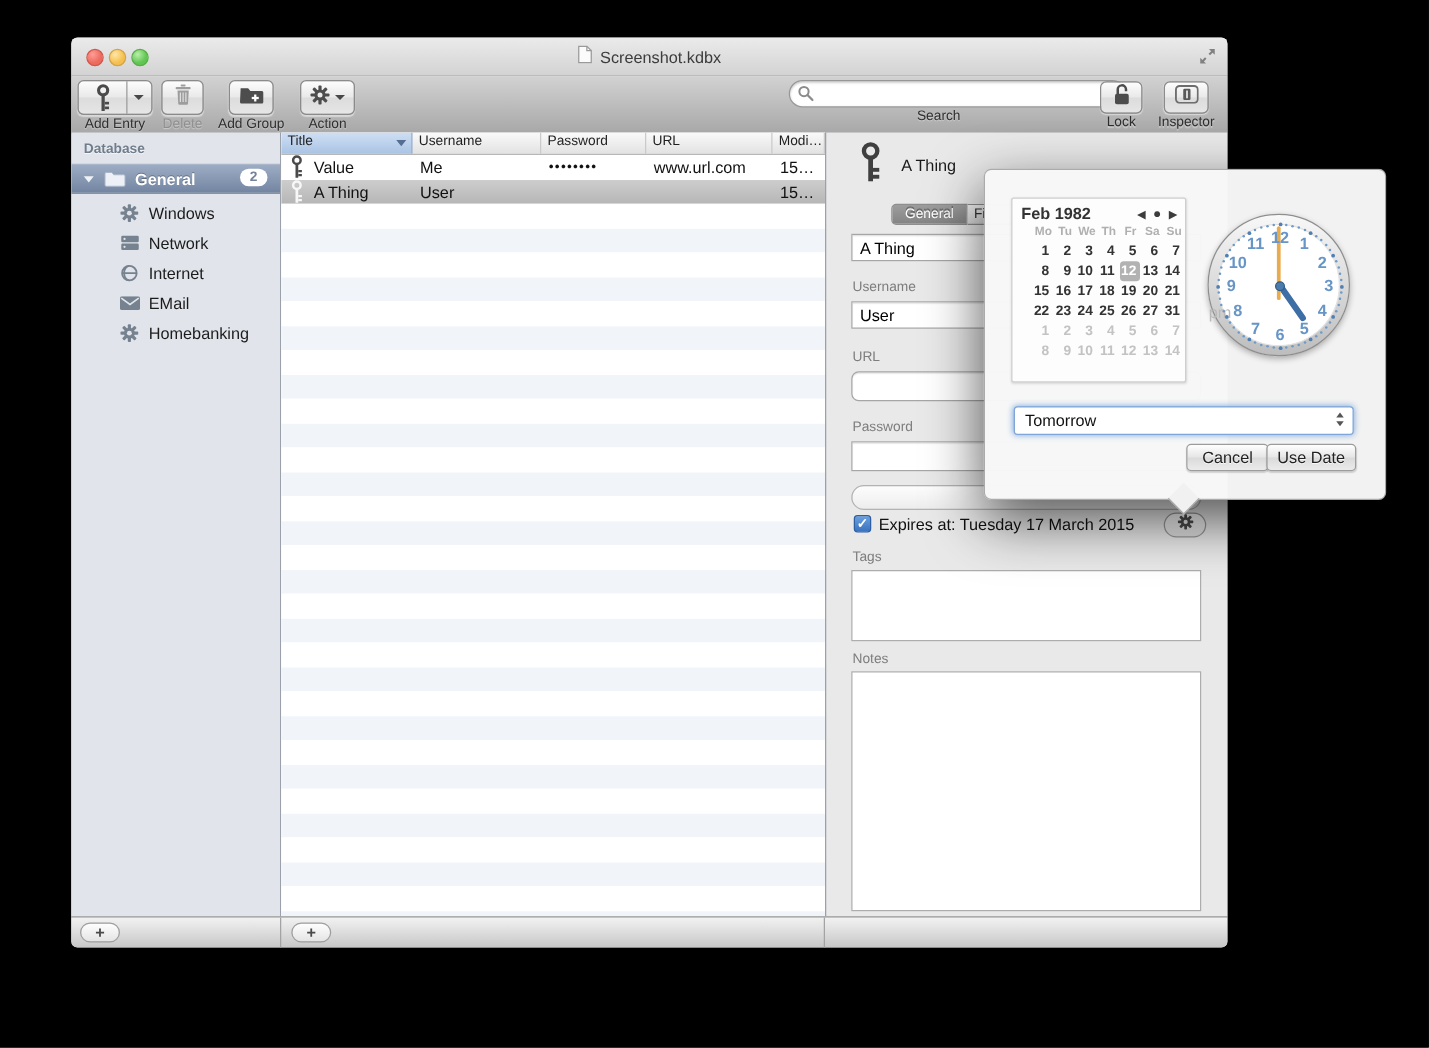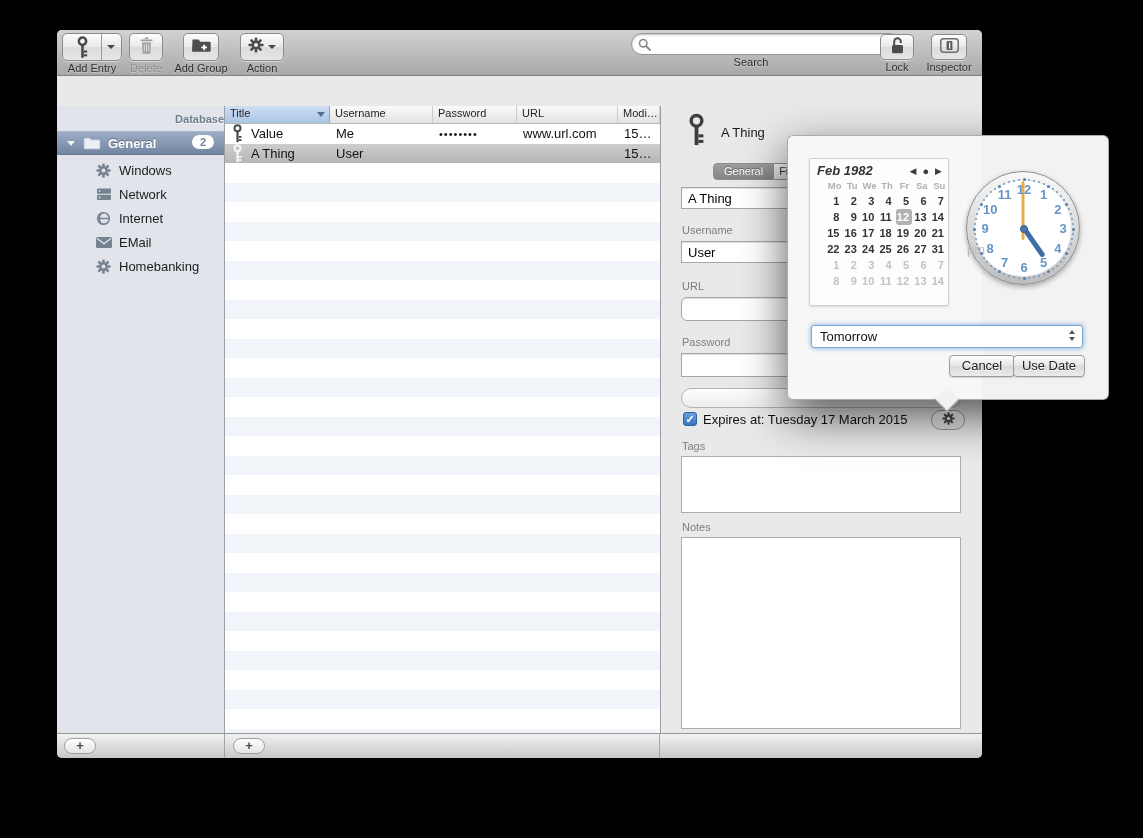--- a/index.html
+++ b/index.html
@@ -30,21 +30,21 @@
   .seg-l{width:37px;display:flex;align-items:center;justify-content:center;}
   .seg-r{width:19px;border-left:1px solid #9b9b9b;display:flex;align-items:center;justify-content:center;}
   .caret{width:0;height:0;border-left:4px solid transparent;border-right:4px solid transparent;border-top:5px solid #474747;}
   .searchfield{width:238px;height:20px;border:1px solid #979797;border-radius:11px;background:#fff;
                box-shadow:inset 0 1px 2px rgba(0,0,0,.25);padding:0 6px 0 24px;font-size:12px;outline:none;
                font-family:"Liberation Sans",sans-serif;}
   .searchmag{position:absolute;left:7px;top:4px;}
   
   .content{position:absolute;top:76px;left:0;width:925px;height:627px;}
   .sidebar{position:absolute;left:0;top:0;width:167px;height:627px;background:#e1e5eb;border-right:1px solid #9aa1aa;}
-  .side-header{padding:7px 0 0 10px;font-size:11px;font-weight:bold;color:#6f7d8c;text-shadow:0 1px 0 rgba(255,255,255,.7);text-align:right;}
+  .side-header{padding:7px 0 0 10px;font-size:11px;font-weight:bold;color:#6f7d8c;text-shadow:0 1px 0 rgba(255,255,255,.7);}
   .side-group{position:absolute;left:0;top:25px;width:167px;height:22px;
               background:linear-gradient(#9dacc4,#7285a1);border-top:1px solid #aab7ca;border-bottom:1px solid #68788f;
               display:flex;align-items:center;}
   .disclosure{width:0;height:0;border-top:5px solid #eef2f7;border-left:4px solid transparent;border-right:4px solid transparent;margin-left:10px;}
   .side-group-label{color:#fff;font-weight:bold;font-size:13px;margin-left:7px;text-shadow:0 -1px 0 rgba(0,0,0,.3);}
   .badge{position:absolute;right:10px;top:3px;background:#fff;border-radius:9px;padding:1px 8px;
          font-size:11px;font-weight:bold;color:#76839b;}
   .side-list{position:absolute;left:0;top:52px;width:167px;}
   .side-item{height:24px;display:flex;align-items:center;}
   .side-ico{width:17px;margin-left:38px;display:flex;justify-content:center;}
@@ -98,21 +98,21 @@
            line-height:14px;text-align:center;box-sizing:border-box;}
   
   .popover{position:absolute;left:787px;top:135px;width:320px;height:263px;background:rgba(247,247,247,.98);
            border:1px solid rgba(110,110,110,.55);border-radius:6px;box-shadow:0 16px 45px rgba(0,0,0,.65);z-index:50;}
   .pop-arrow{position:absolute;left:150px;bottom:-9px;width:17px;height:17px;background:#f1f1f1;
              border-right:1px solid rgba(110,110,110,.55);border-bottom:1px solid rgba(110,110,110,.55);
              transform:rotate(45deg);}
   .calendar{position:absolute;left:21px;top:22px;width:140px;height:148px;background:#fdfdfd;
             border:1px solid #cfcfcf;border-radius:2px;box-sizing:border-box;box-shadow:0 1px 2px rgba(0,0,0,.12);}
   .cal-head{display:flex;align-items:center;padding:4px 6px 1px 7px;}
-  .cal-month{font-size:13px;font-weight:bold;color:#333;flex:1;font-style:italic;}
+  .cal-month{font-size:13px;font-weight:bold;color:#333;flex:1;}
   .cal-nav{display:flex;gap:6px;font-size:9px;color:#3c3c3c;align-items:center;}
   .cal-week{display:flex;padding-left:16px;}
   .cal-wd{width:18px;font-size:9.5px;color:#b0b0b0;font-weight:bold;text-align:center;}
   .cal-day{width:17px;height:16px;margin-right:1px;font-size:11px;font-weight:bold;color:#333;
            text-align:right;padding-right:3px;line-height:16px;box-sizing:border-box;border-radius:3px;}
   .cal-day-muted{color:#c3c3c3;}
   .cal-day-sel{background:#b2b2b2;color:#fff;}
   
   .clock{position:absolute;left:178px;top:35px;width:114px;height:114px;border-radius:50%;
          background:linear-gradient(#f8f8f8,#bdbdbd);border:1px solid #8e8e8e;box-shadow:0 2px 5px rgba(0,0,0,.3);box-sizing:border-box;}
@@ -138,20 +138,38 @@
   .popbtn{position:absolute;top:219px;height:22px;box-sizing:border-box;border:1px solid #9c9c9c;border-radius:4px;
           background:linear-gradient(#ffffff,#e6e6e6 48%,#dadada 52%,#ebebeb);font-size:13px;color:#222;
           text-align:center;line-height:20px;text-shadow:0 1px 0 rgba(255,255,255,.8);box-shadow:0 1px 1px rgba(0,0,0,.15);}
 </style>
 </head>
 <body>
 
 <div id="screen">
   <div class="window">
 
+    <div class="titlebar">
+      <div class="tl tl-red"></div>
+      <div class="tl tl-yellow"></div>
+      <div class="tl tl-green"></div>
+      <div class="titlecenter">
+        <span><svg width="12" height="15" viewBox="0 0 12 15">
+              <path d="M1,1 h6.5 L11,4.5 V14 H1 Z" fill="#fbfbfb" stroke="#9a9a9a"></path>
+              <path d="M7.5,1 V4.5 H11" fill="none" stroke="#9a9a9a"></path>
+            </svg></span>
+        <span>Screenshot.kdbx</span>
+      </div>
+      <div class="fsbtn">
+        <svg width="16" height="16" viewBox="0 0 16 16" fill="#818181">
+            <path d="M9.2,2.2 h4.6 v4.6 l-1.7,-1.7 -2.1,2.1 -1.2,-1.2 2.1,-2.1 Z"></path>
+            <path d="M6.8,13.8 H2.2 V9.2 l1.7,1.7 2.1,-2.1 1.2,1.2 -2.1,2.1 Z"></path>
+          </svg>
+      </div>
+    </div>
 
     <div class="toolbar">
       <div class="tb-item" style="left:5px;width:60px;">
         <div class="tb-btn seg" style="width:58px;padding:0;">
           <span class="seg-l">
               <svg width="13" height="23" viewBox="0 0 11 19">
                 <circle cx="5.5" cy="4.2" r="3.1" fill="none" stroke="#4a4a4a" stroke-width="2.1"></circle>
                 <rect x="4.4" y="7.2" width="2.2" height="11" fill="#4a4a4a"></rect>
                 <rect x="6.6" y="12" width="2.9" height="1.8" fill="#4a4a4a"></rect>
                 <rect x="6.6" y="15.2" width="2.9" height="1.8" fill="#4a4a4a"></rect>

